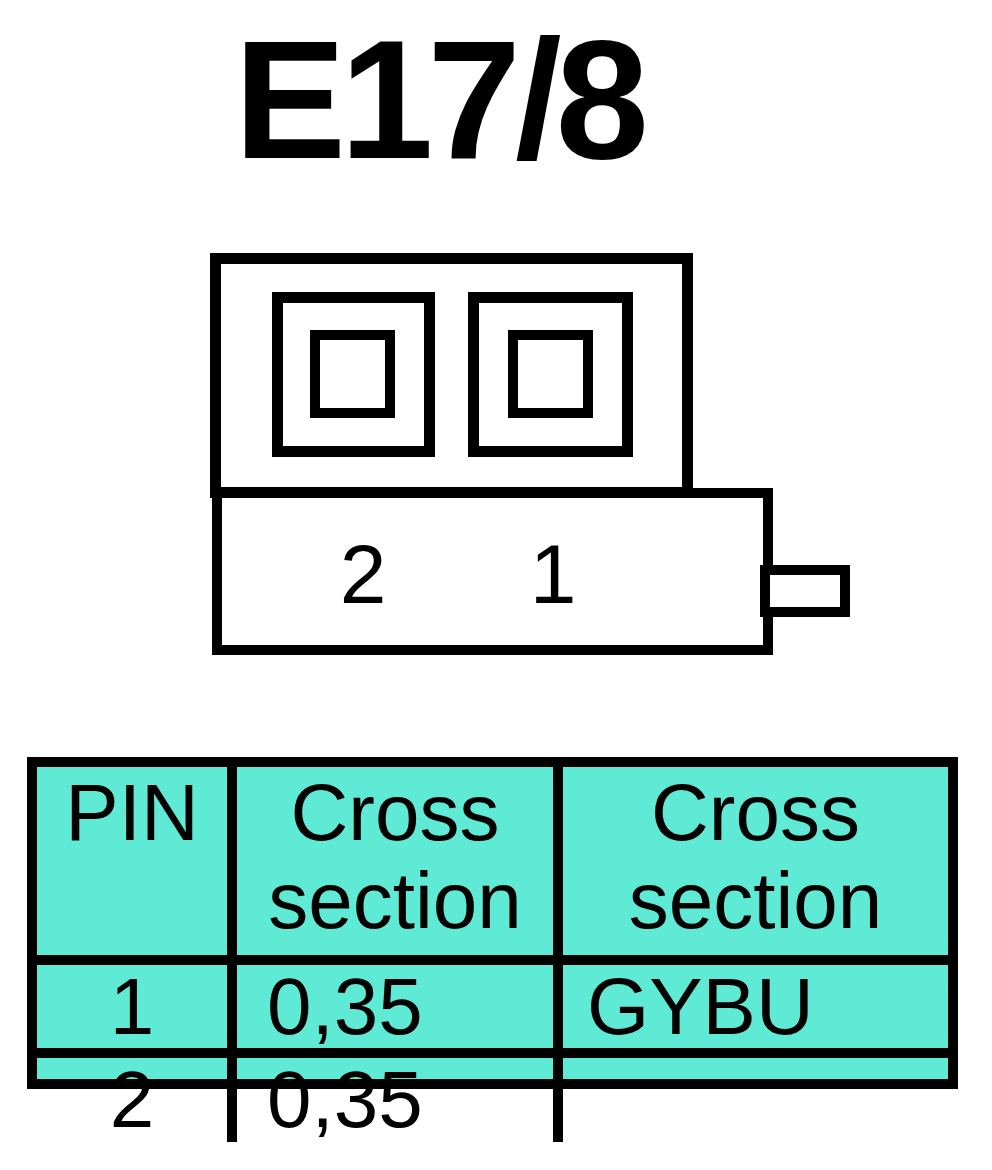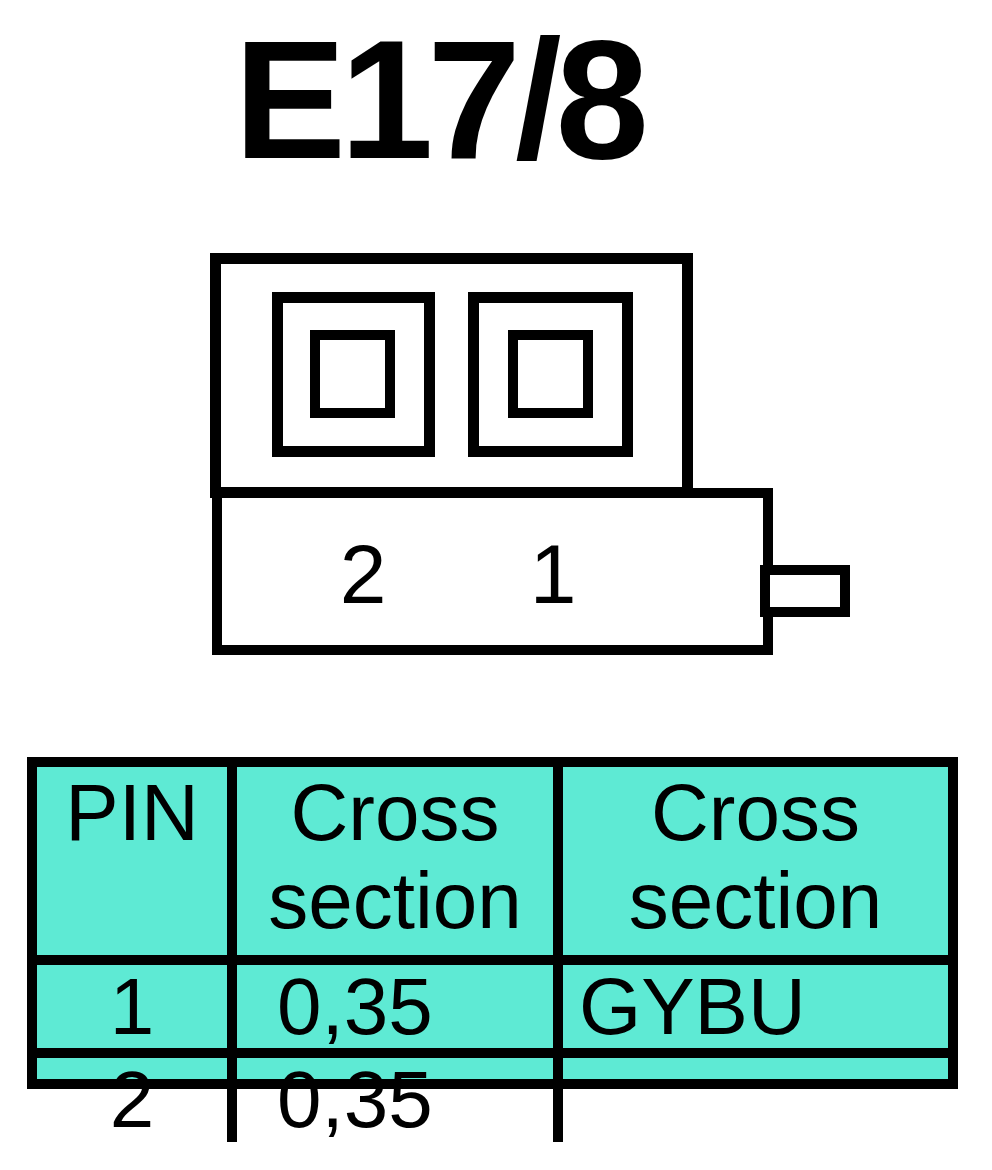--- a/index.html
+++ b/index.html
@@ -79,22 +79,22 @@
   .cell.v-div  { border-right: 10px solid #000000; }
   .cell.h-div  { border-bottom: 10px solid #000000; }
   .cell.header {
     line-height: 88px;
     padding-top: 2px;
     text-align: center;
   }
   .cell.row1 { line-height: 83px; }
   .cell.row2 { line-height: 84px; }
   .cell.pin-col   { text-align: center; }
-  .cell.cross-col { padding-left: 40px; }
-  .cell.cable-col { padding-left: 16px; }
+  .cell.cross-col { padding-left: 30px; }
+  .cell.cable-col { padding-left: 24px; }
 </style>
 </head>
 <body>
 
 <div class="page">
 
   <h1 class="title">E17/8</h1>
 
   <div>
     <div class="rect lower-body"></div>

